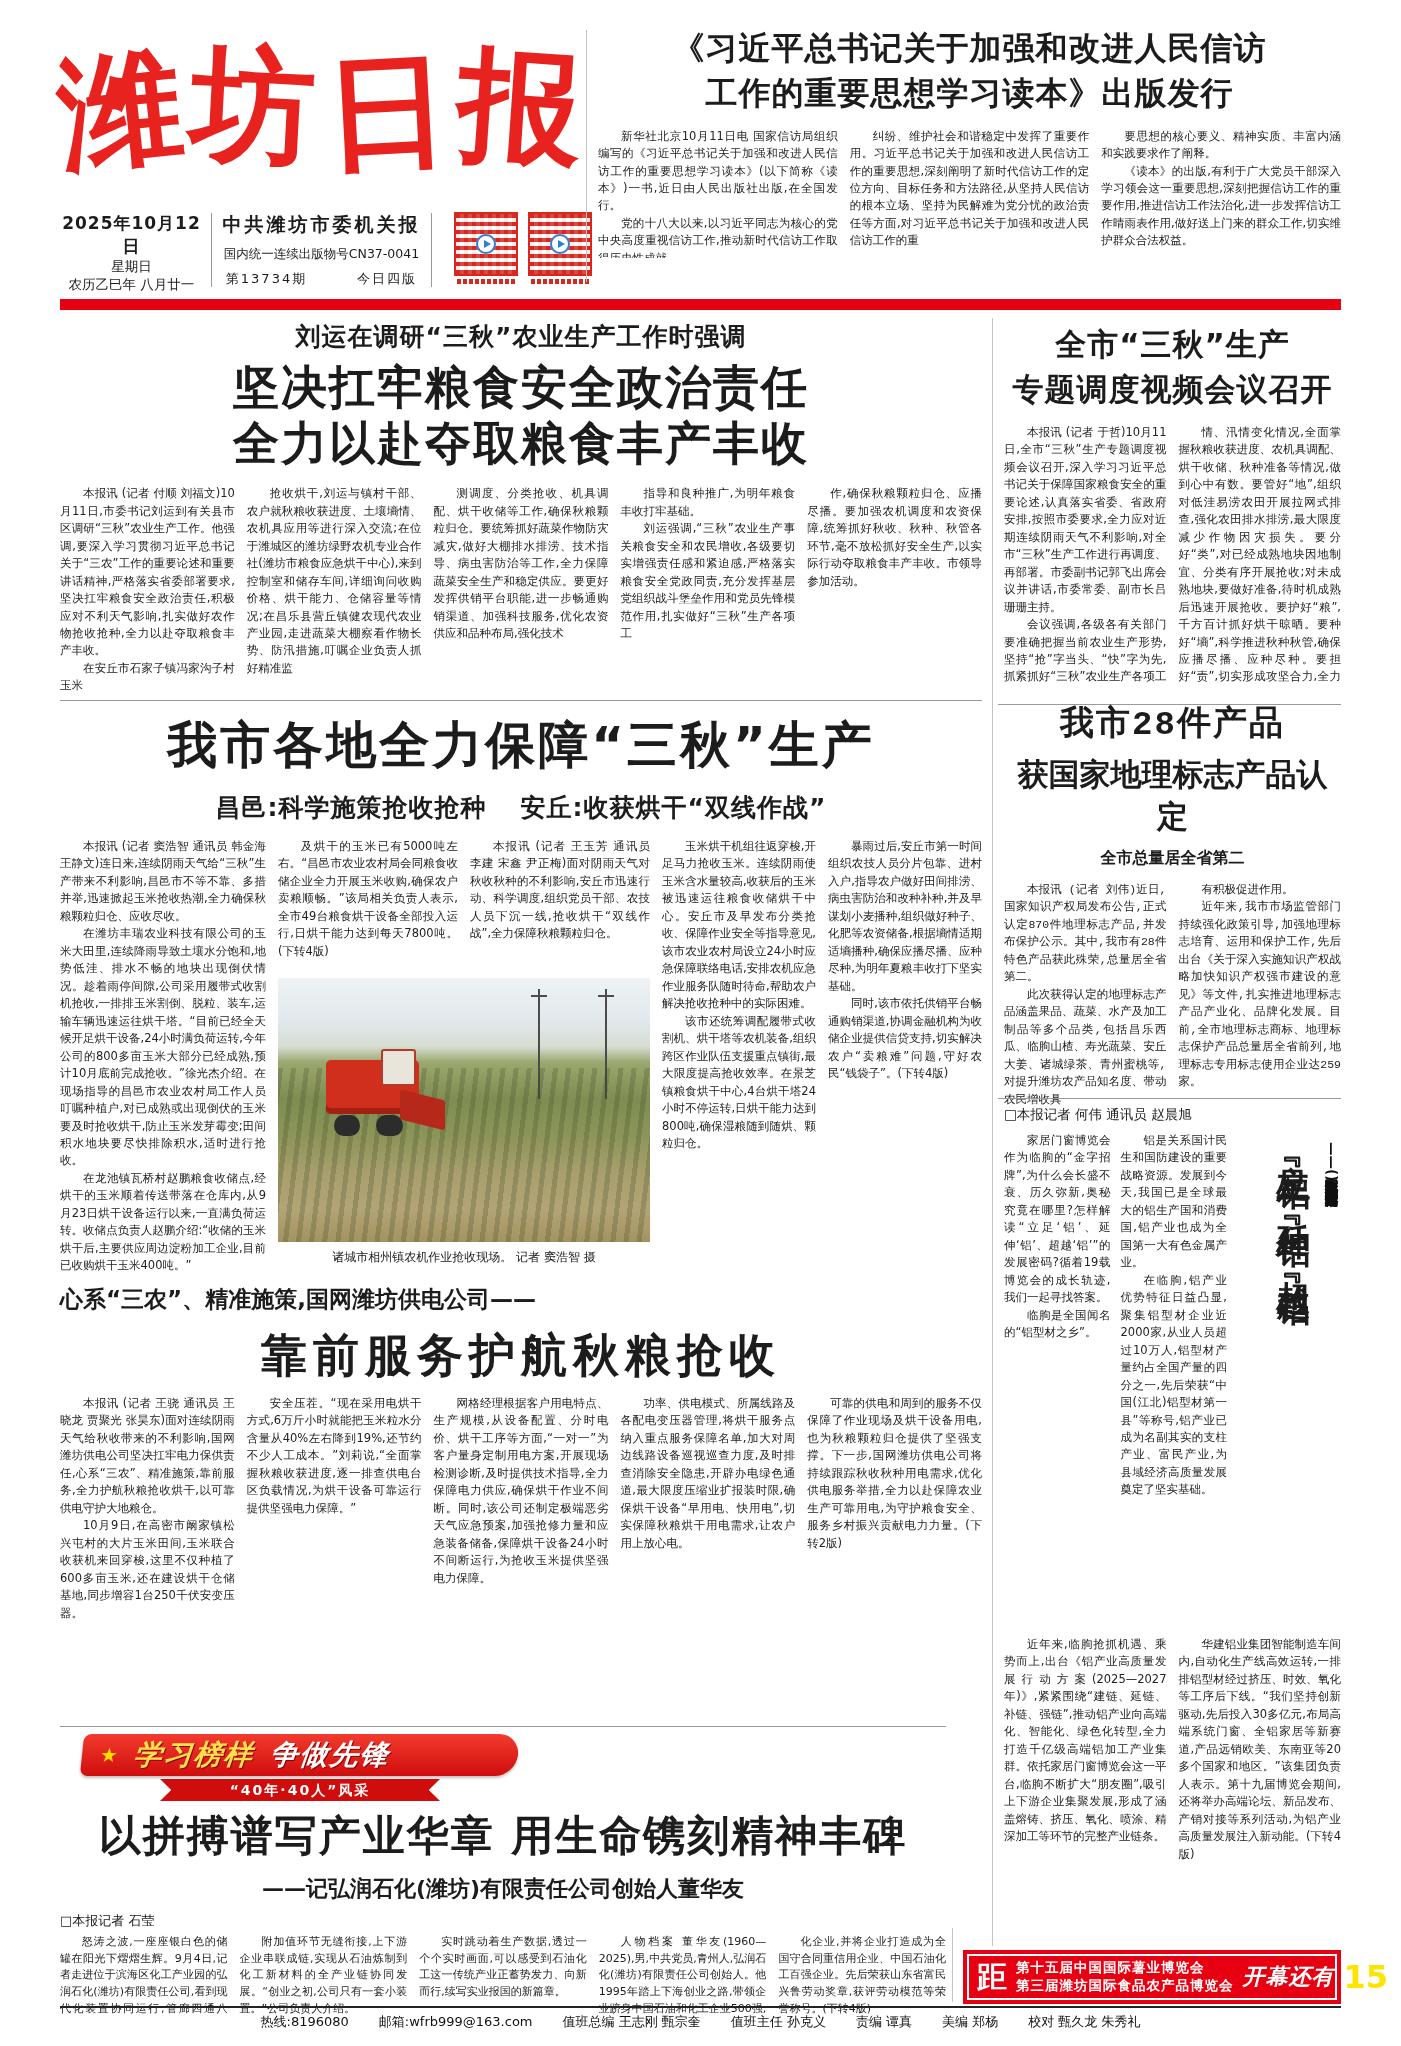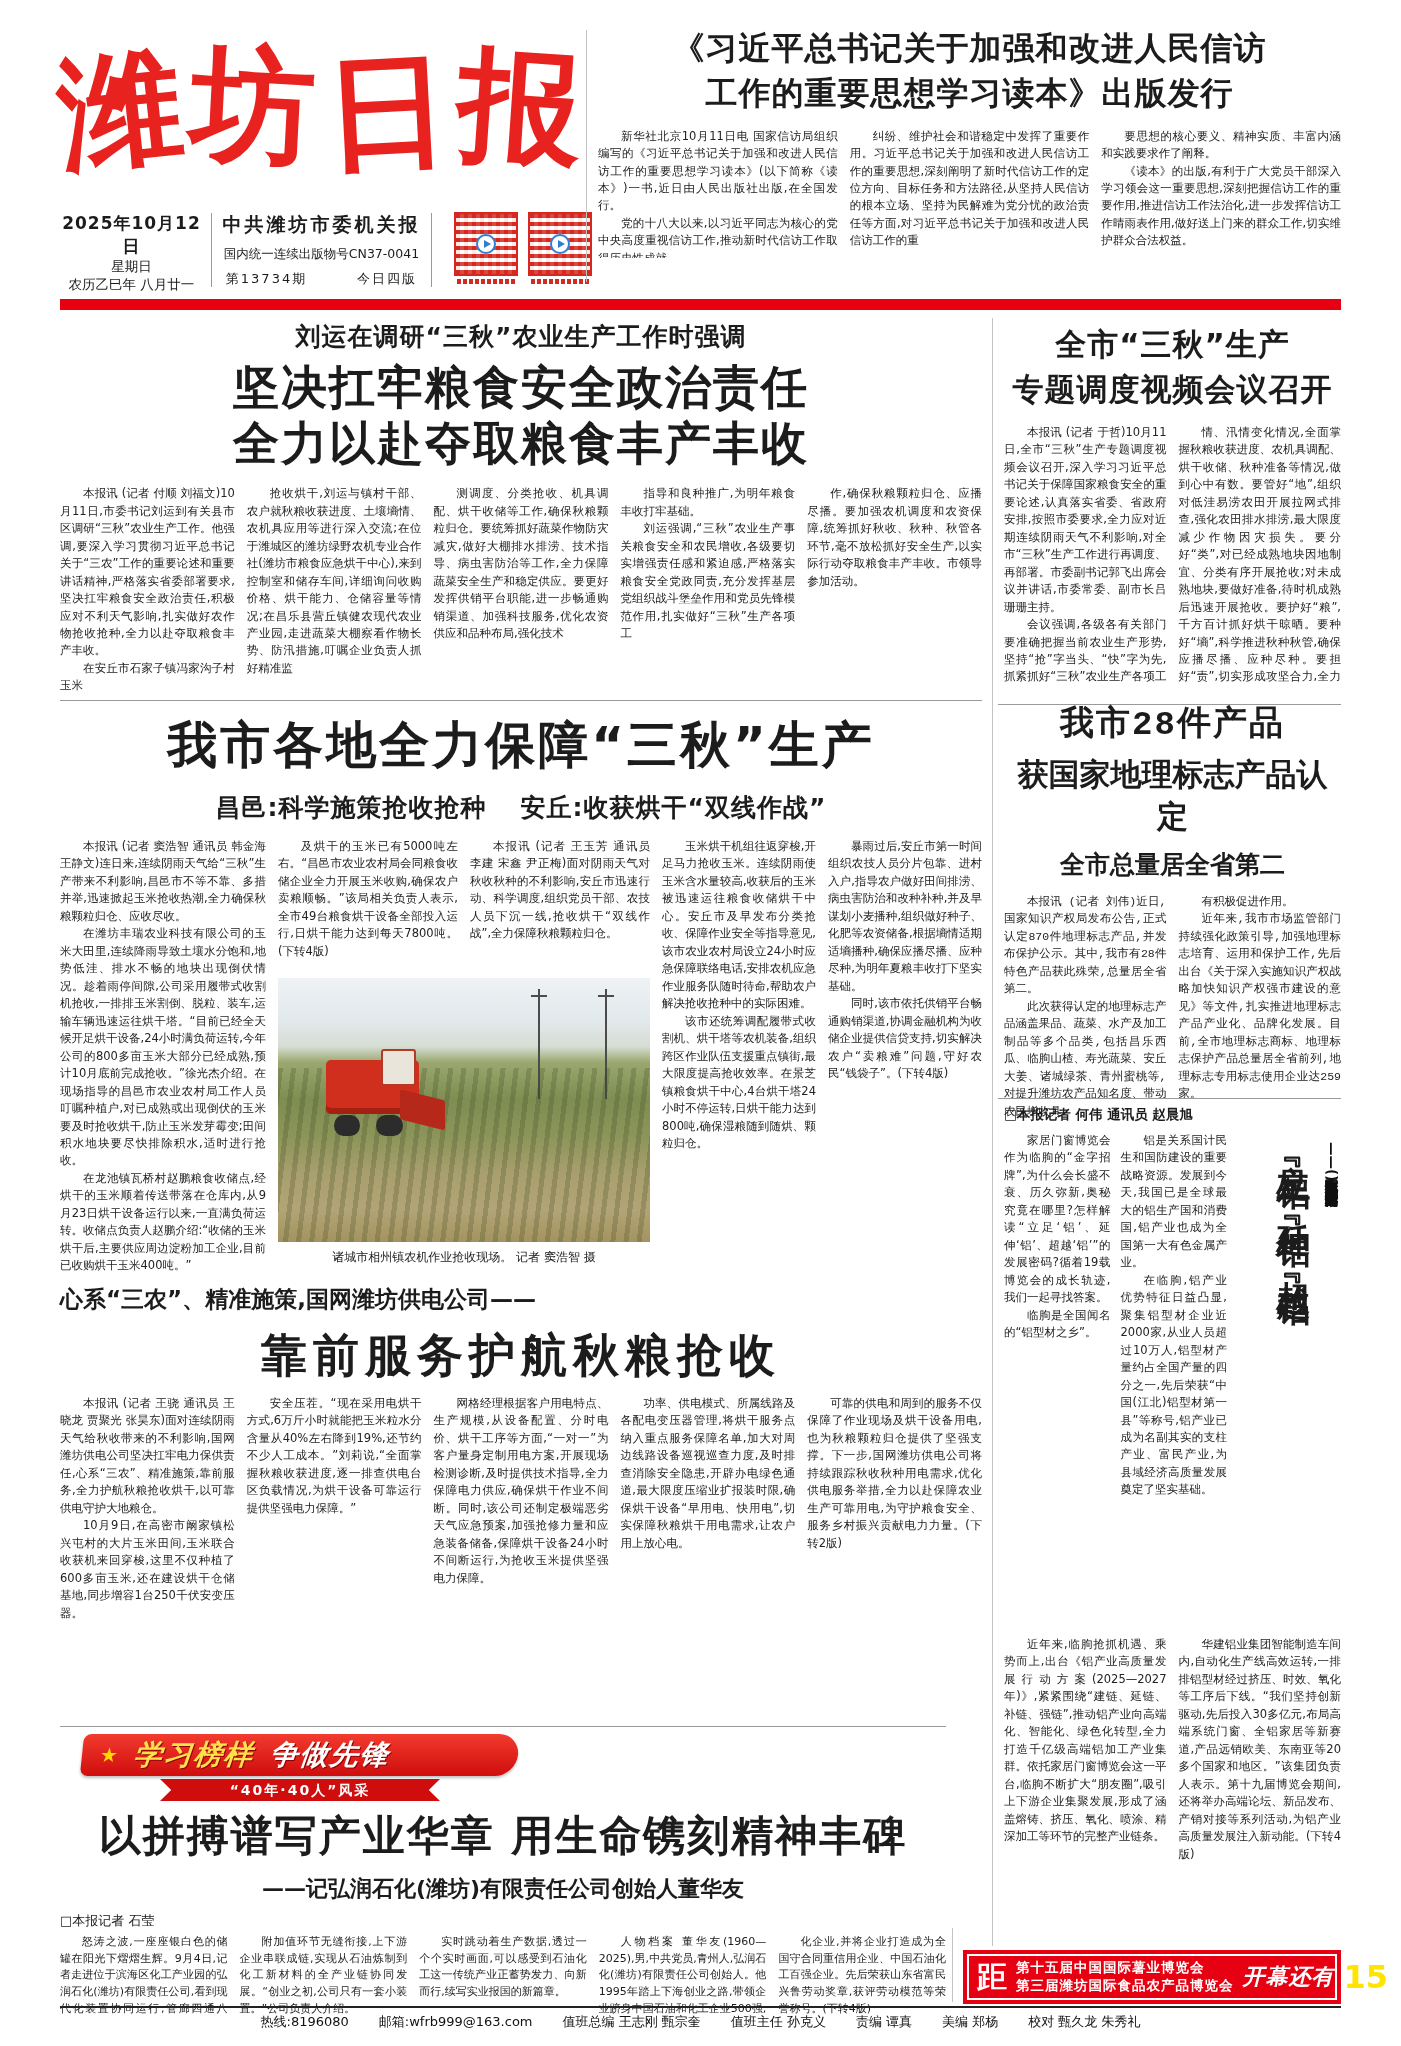--- a/index.html
+++ b/index.html
@@ -52,26 +52,26 @@
   .lead .cols{margin-top:14px;height:238px;}
   .vr-main{left:992px;top:318px;height:1628px;}
   
   .vc-art{left:1004px;top:322px;width:337px;}
   .vc-art .h{font-size:31px;font-weight:900;text-align:center;line-height:1.45;letter-spacing:1px;}
   .vc-art .cols{margin-top:12px;height:264px;}
   .hr-r1{left:998px;top:704px;width:343px;}
   .geo-art{left:1004px;top:700px;width:337px;font-family:Liberation Mono, monospace;}
   .geo-art .h1{font-size:34px;font-weight:900;text-align:center;letter-spacing:2px;}
   .geo-art .h2{font-size:31px;font-weight:900;text-align:center;letter-spacing:0px;margin-top:8px;}
-  .geo-art .sub{font-size:25px;font-weight:700;text-align:center;margin-top:10px;}
+  .geo-art .sub{font-size:16px;font-weight:700;text-align:center;margin-top:10px;}
   .geo-art .cols{margin-top:12px;height:228px;}
   .hr-r2{left:998px;top:1098px;width:343px;}
   
   .alum{left:1004px;top:1106px;width:337px;}
-  .alum .byline{font-size:13.5px;font-weight:700;}
+  .alum .byline{font-size:13.5px;font-weight:400;}
   .alum-top{display:flex;margin-top:8px;height:494px;}
   .alum-top .cols{flex:1;gap:10px;}
   .vtitle{width:78px;writing-mode:vertical-rl;font-size:34px;font-weight:900;line-height:1.0;letter-spacing:4px;text-align:start;padding-top:6px;margin-left:6px;}
   .vsub{width:30px;writing-mode:vertical-rl;font-size:13.5px;font-weight:700;padding-top:10px;color:#111;}
   .alum-bottom{margin-top:10px;height:312px;}
   
   .hr-l1{left:60px;top:700px;width:922px;}
   .sanqiu{left:60px;top:712px;width:922px;}
   .sanqiu .h{font-size:50px;font-weight:900;text-align:center;letter-spacing:3px;}
   .sanqiu .sub{font-size:25px;font-weight:700;text-align:center;margin-top:12px;letter-spacing:1px;}

